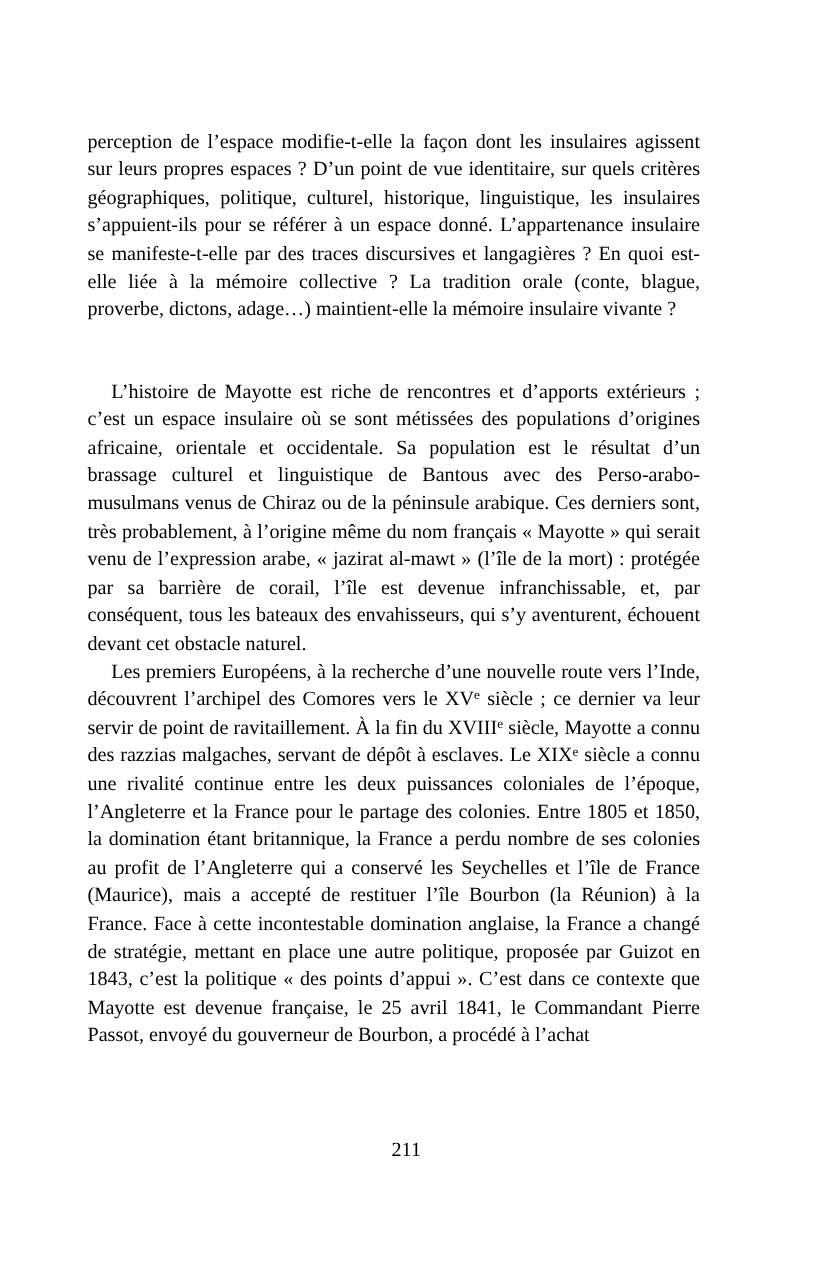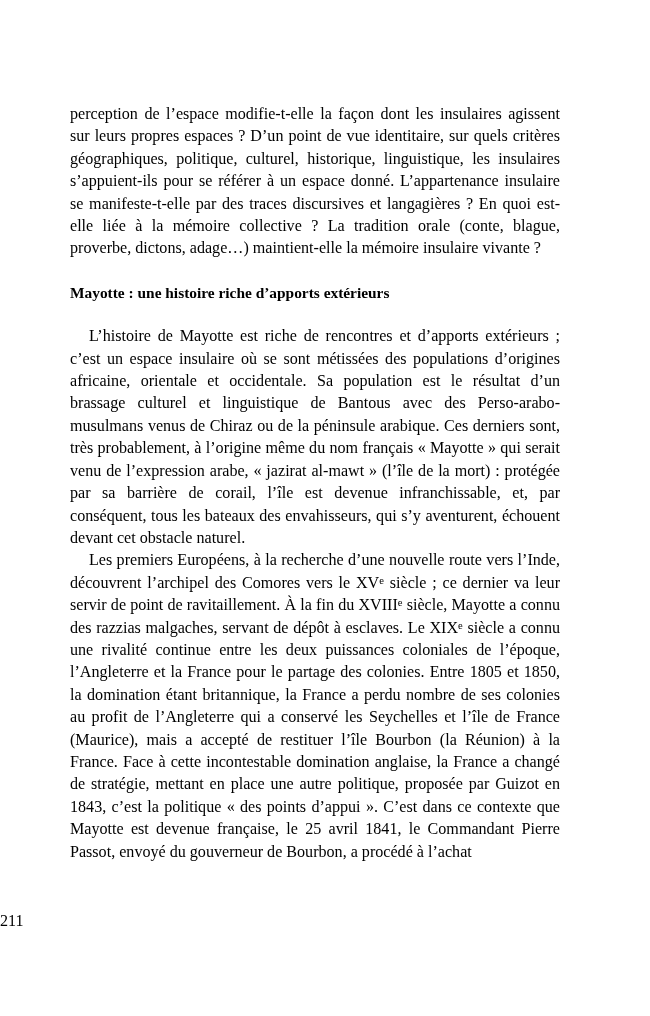--- a/index.html
+++ b/index.html
@@ -58,37 +58,37 @@
   sup.ordinal {
     font-size: 0.66em;
     vertical-align: 0.42em;
     line-height: 0;
   }
   .folio {
     position: absolute;
     left: 0;
     top: 911px;
     width: 650px;
+    text-align: center;
     font-size: 16.1px;
     line-height: 20px;
   }
 </style>
 </head>
 <body>
 
 <div class="page">
 
   <div class="text-block">
 
     <p class="body-par no-indent">perception de l’espace modifie-t-elle la façon dont les insulaires agissent sur leurs propres espaces ? D’un point de vue identitaire, sur quels critères géographiques, politique, culturel, historique, linguistique, les insulaires s’appuient-ils pour se référer à un espace donné. L’appartenance insulaire se manifeste-t-elle par des traces discursives et langagières ? En quoi est-elle liée à la mémoire collective ? La tradition orale (conte, blague, proverbe, dictons, adage…) maintient-elle la mémoire insulaire vivante ?</p>
 
 
     <div class="gap-before-heading"></div>
 
-    <h2 class="section-heading">Mayotte : une histoire riche d’apports extérieurs</h2>
 
     <div class="gap-after-heading"></div>
 
     <p class="body-par">L’histoire de Mayotte est riche de rencontres et d’apports extérieurs ; c’est un espace insulaire où se sont métissées des populations d’origines africaine, orientale et occidentale. Sa population est le résultat d’un brassage culturel et linguistique de Bantous avec des Perso-arabo-musulmans venus de Chiraz ou de la péninsule arabique. Ces derniers sont, très probablement, à l’origine même du nom français «&nbsp;Mayotte&nbsp;» qui serait venu de l’expression arabe, «&nbsp;jazirat al-mawt&nbsp;» (l’île de la mort) : protégée par sa barrière de corail, l’île est devenue infranchissable, et, par conséquent, tous les bateaux des envahisseurs, qui s’y aventurent, échouent devant cet obstacle naturel.</p>
 
     <p class="body-par"><span>Les premiers Européens, à la recherche d’une nouvelle route vers l’Inde, découvrent l’archipel des Comores vers le XV</span><sup class="ordinal">e</sup><span> siècle ; ce dernier va leur servir de point de ravitaillement. À la fin du XVIII</span><sup class="ordinal">e</sup><span> siècle, Mayotte a connu des razzias malgaches, servant de dépôt à esclaves. Le XIX</span><sup class="ordinal">e</sup><span> siècle a connu une rivalité continue entre les deux puissances coloniales de l’époque, l’Angleterre et la France pour le partage des colonies. Entre 1805 et 1850, la domination étant britannique, la France a perdu nombre de ses colonies au profit de l’Angleterre qui a conservé les Seychelles et l’île de France (Maurice), mais a accepté de restituer l’île Bourbon (la Réunion) à la France. Face à cette incontestable domination anglaise, la France a changé de stratégie, mettant en place une autre politique, proposée par Guizot en 1843, c’est la politique «&nbsp;des points d’appui&nbsp;». C’est dans ce contexte que Mayotte est devenue française, le 25 avril 1841, le Commandant Pierre Passot, envoyé du gouverneur de Bourbon, a procédé à l’achat</span></p>
 
   </div>
 
   <div class="folio">211</div>

